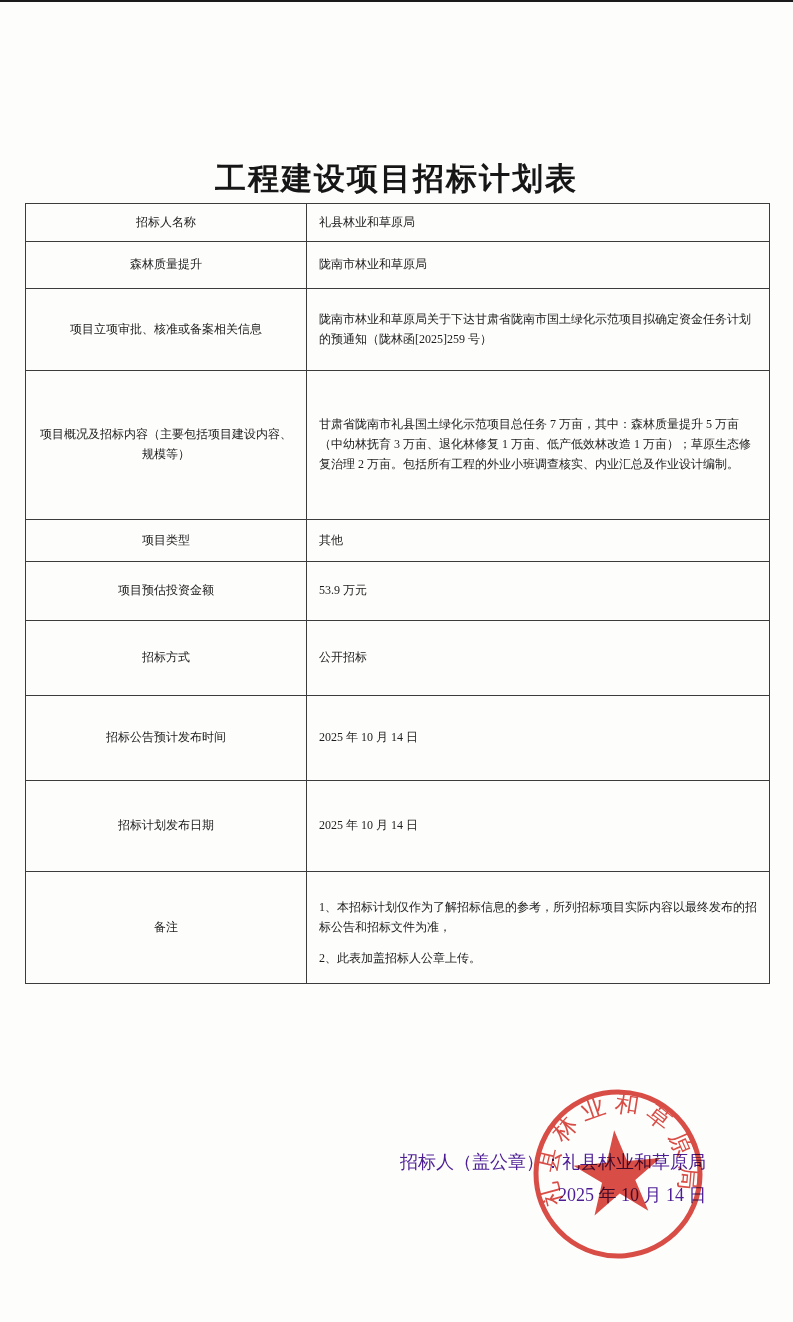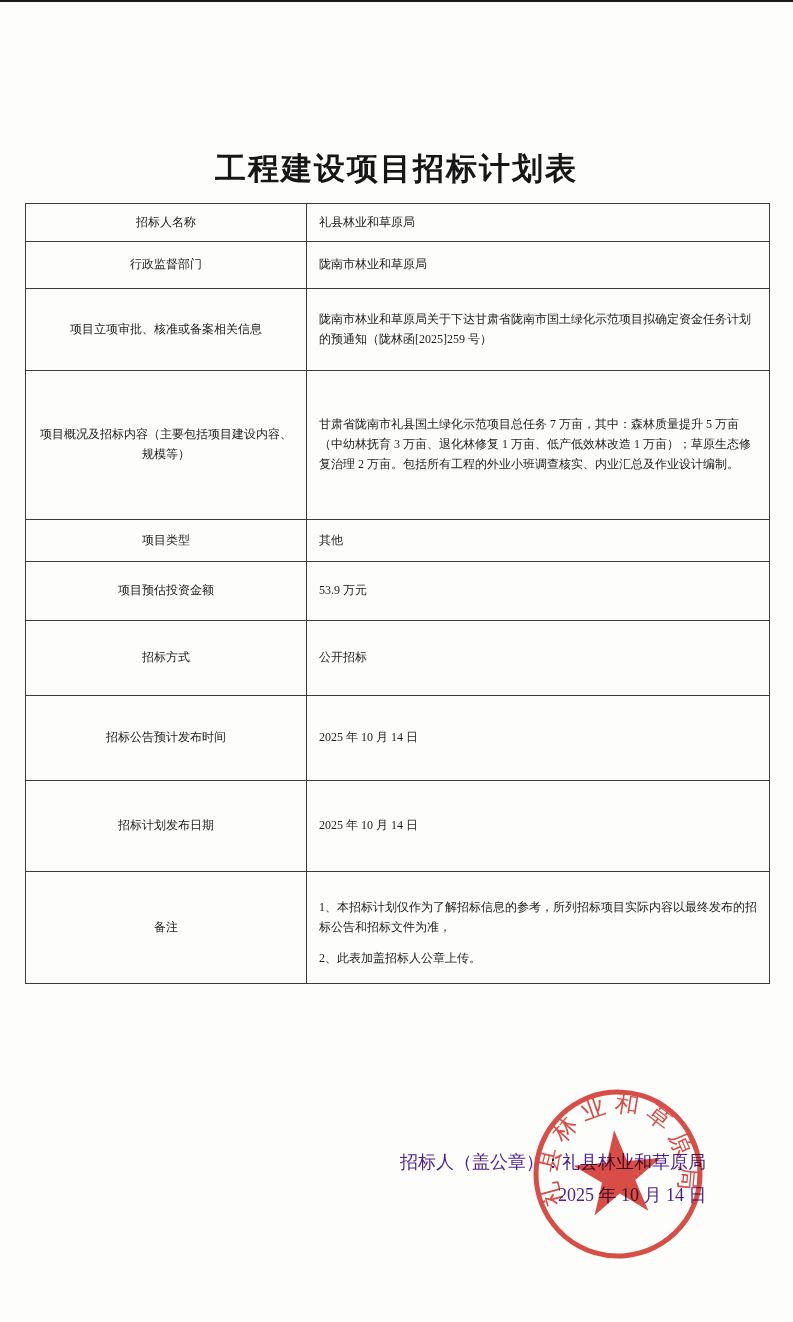--- a/index.html
+++ b/index.html
@@ -11,21 +11,21 @@
     position: relative;
     overflow: hidden;
   }
   .scan-edge {
     position: absolute; top: 0; left: 0;
     width: 100%; height: 2px;
     background: #1a1a1a;
   }
   .page-title {
     position: absolute;
-    top: 148px; left: 0; width: 793px;
+    top: 158px; left: 0; width: 793px;
     text-align: center;
     font-size: 31px;
     font-weight: bold;
     letter-spacing: 2px;
     color: #161616;
   }
   table.plan-table {
     position: absolute;
     top: 203px; left: 25px;
     width: 745px;
@@ -71,21 +71,21 @@
 
 <div class="page-title">工程建设项目招标计划表</div>
 
 <table class="plan-table">
   <tbody>
     <tr style="height:38px">
       <td class="label-cell">招标人名称</td>
       <td class="value-cell">礼县林业和草原局</td>
     </tr>
     <tr style="height:47px">
-      <td class="label-cell">行政监督部门</td>
+      <td class="label-cell">森林质量提升</td>
       <td class="value-cell">陇南市林业和草原局</td>
     </tr>
     <tr style="height:82px">
       <td class="label-cell">项目立项审批、核准或备案相关信息</td>
       <td class="value-cell">陇南市林业和草原局关于下达甘肃省陇南市国土绿化示范项目拟确定资金任务计划的预通知（陇林函[2025]259 号）</td>
     </tr>
     <tr style="height:149px">
       <td class="label-cell">项目概况及招标内容（主要包括项目建设内容、规模等）</td>
       <td class="value-cell">甘肃省陇南市礼县国土绿化示范项目总任务 7 万亩，其中：森林质量提升 5 万亩（中幼林抚育 3 万亩、退化林修复 1 万亩、低产低效林改造 1 万亩）；草原生态修复治理 2 万亩。包括所有工程的外业小班调查核实、内业汇总及作业设计编制。</td>
     </tr>

